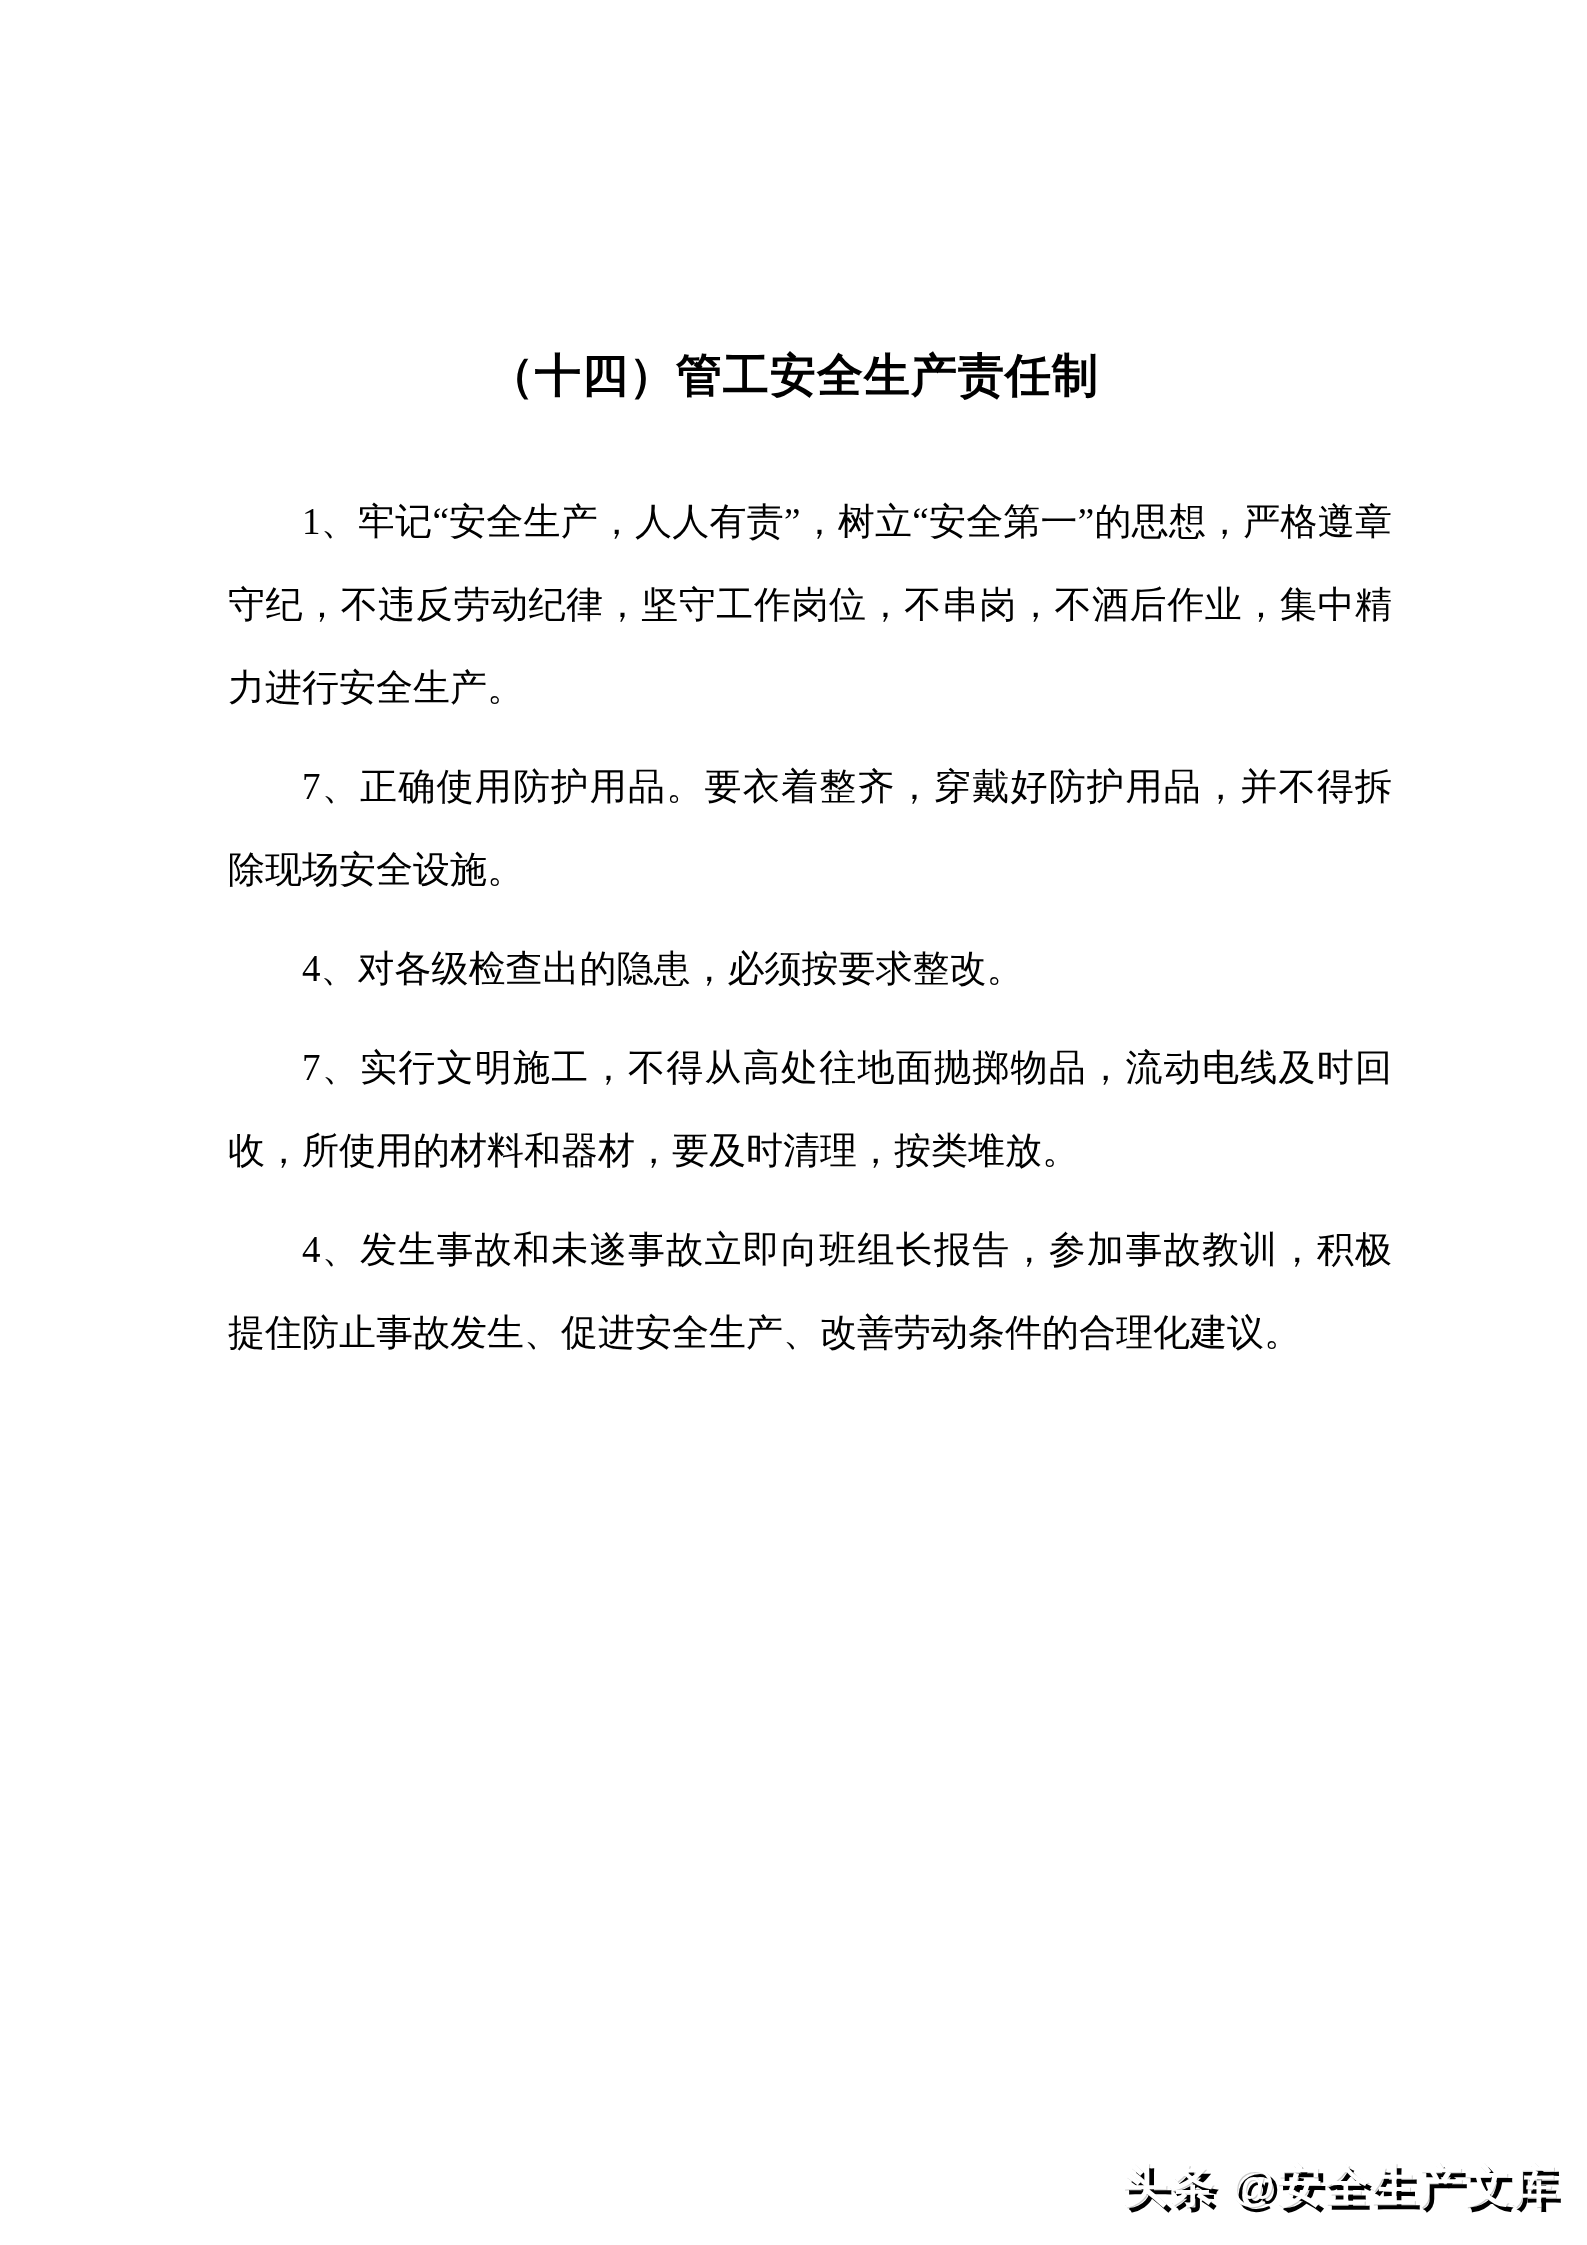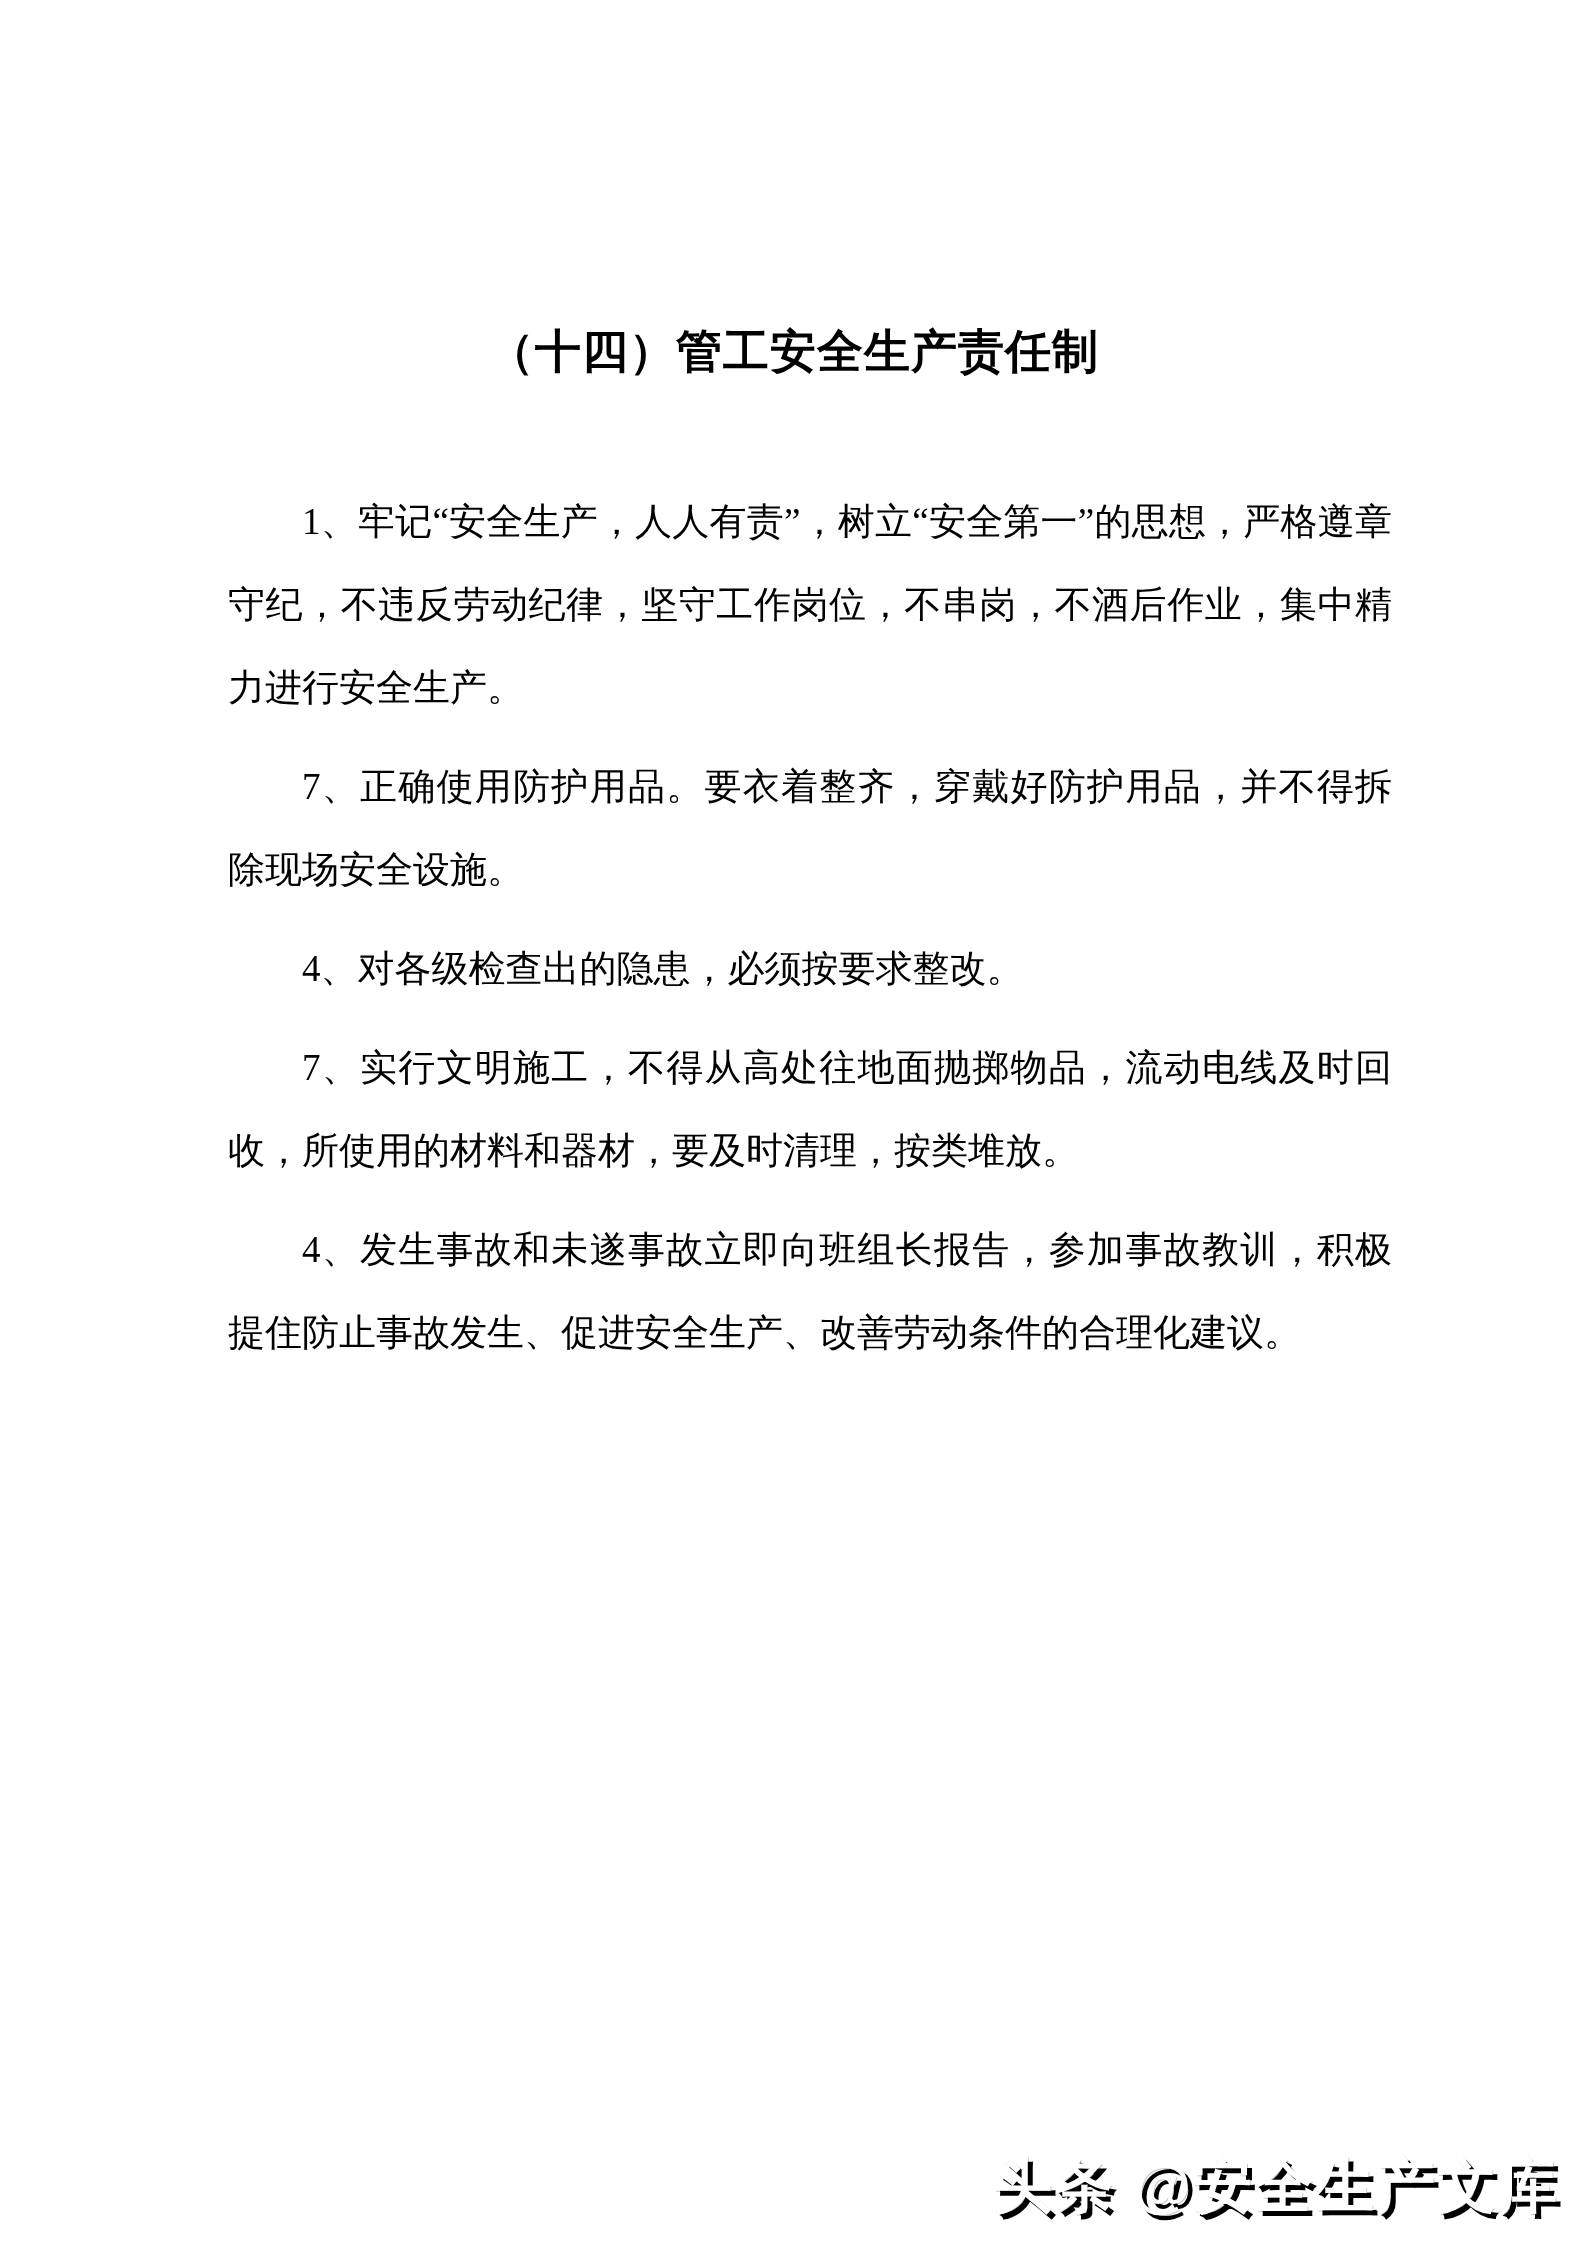--- a/index.html
+++ b/index.html
@@ -11,21 +11,21 @@
     height: 2245px;
     position: relative;
     background: #ffffff;
     color: #000000;
     overflow: hidden;
   }
 
   
   .doc-title {
     position: absolute;
-    top: 288px;
+    top: 312px;
     left: 0;
     width: 100%;
     text-align: center;
     font-family: "Liberation Sans", "DejaVu Sans", sans-serif;
     font-weight: bold;
     font-size: 46px;
     line-height: 64px;
     letter-spacing: 1px;
     color: #000000;
   }
@@ -49,21 +49,21 @@
     text-indent: 2em;
   }
 
   
   .watermark {
     position: absolute;
     top: 2158px;
     right: 28px;
     font-family: "Liberation Sans", "DejaVu Sans", sans-serif;
     font-weight: bold;
-    font-size: 59px;
+    font-size: 45px;
     line-height: 56px;
     letter-spacing: 2px;
     color: #ffffff;
     text-shadow: 5px 5px 0 #000000, 1px 1px 0 #cccccc;
     white-space: nowrap;
   }
 </style>
 </head>
 <body>
 

